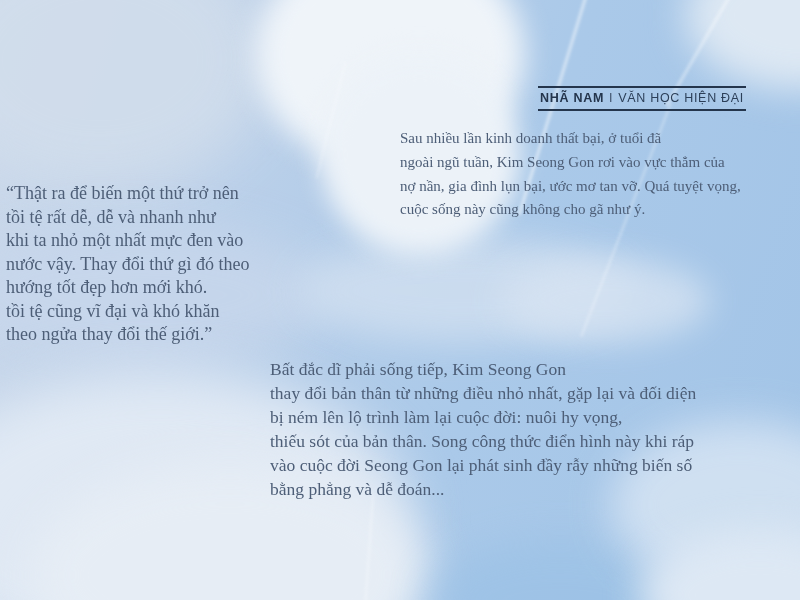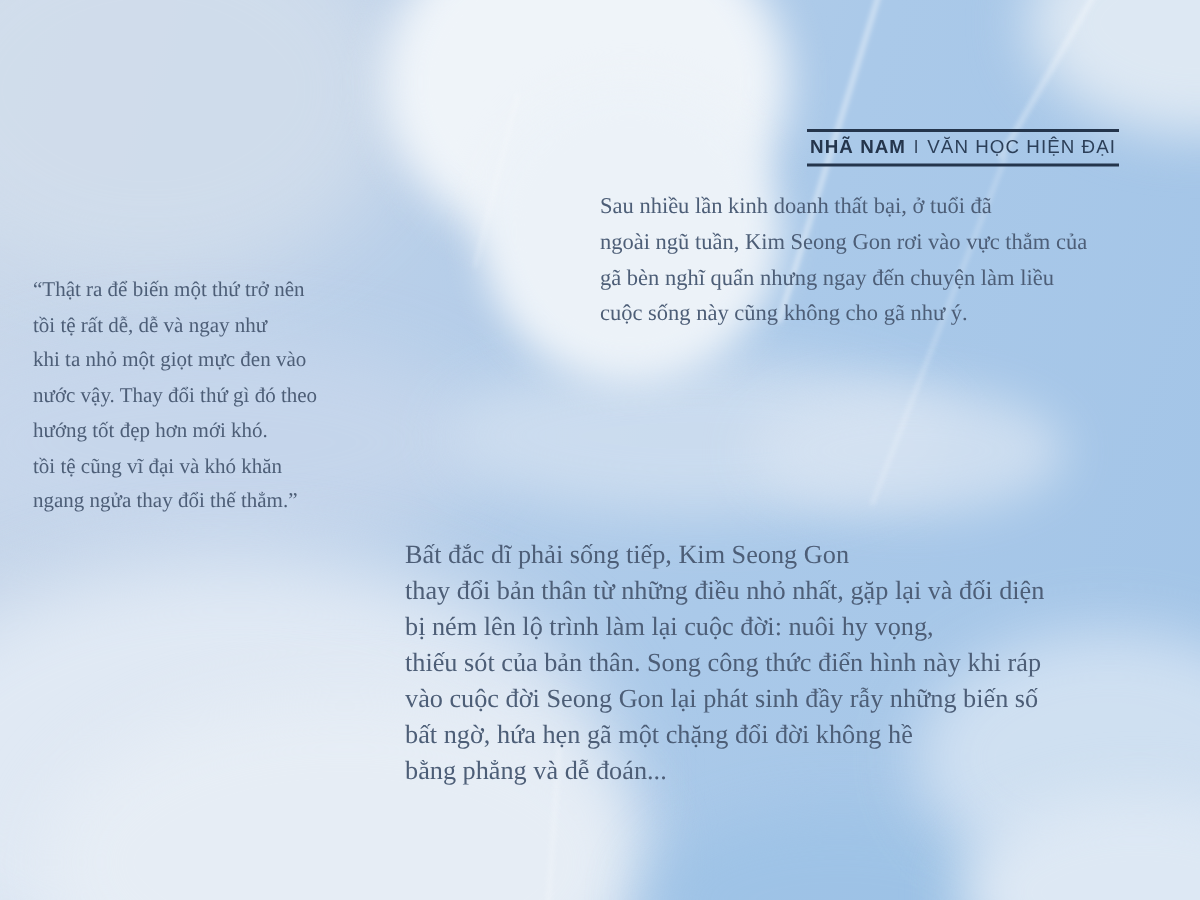--- a/index.html
+++ b/index.html
@@ -36,21 +36,21 @@
     padding:3px 2px 4px 2px;white-space:nowrap;
     font-family:"Liberation Sans","DejaVu Sans",sans-serif;
     font-size:12.5px;letter-spacing:.7px;color:#24354c;
   }
   .brand .pub{font-weight:bold;}
   .brand .sep{margin:0 5px;font-weight:400;color:#3e516a;}
   .brand .series{font-weight:400;color:#2c3f58;}
 
   .textblock{position:absolute;color:#4d5e77;}
   .textblock .line{white-space:nowrap;}
-  .quote{left:22px;top:182px;width:315px;font-size:14px;line-height:23.5px;}
+  .quote{left:6px;top:182px;width:315px;font-size:18px;line-height:23.5px;}
   .para1{left:400px;top:127px;width:400px;font-size:15px;line-height:23.8px;}
   .para2{left:270px;top:357px;width:530px;font-size:17.5px;line-height:24px;}
 </style>
 </head>
 <body>
 
 <div class="page">
 
   <div class="blob b1"></div>
   <div class="blob b4"></div>
@@ -70,37 +70,36 @@
   <div class="streak s4"></div>
   <div class="streak s5"></div>
 
   <div class="brand">
     <span class="pub">NHÃ NAM</span><span class="sep">I</span><span class="series">VĂN HỌC HIỆN ĐẠI</span>
   </div>
 
   <div class="textblock para1">
       <div class="line">Sau nhiều lần kinh doanh thất bại, ở tuổi đã</div>
       <div class="line">ngoài ngũ tuần, Kim Seong Gon rơi vào vực thẳm của</div>
-      <div class="line">gã bèn nghĩ quẩn nhưng ngay đến chuyện làm liều</div>
+      <div class="line">nợ nần, gia đình lụn bại, ước mơ tan vỡ. Quá tuyệt vọng,</div>
       <div class="line">cuộc sống này cũng không cho gã như ý.</div>
     </div>
 
   <div class="textblock quote">
       <div class="line">“Thật ra để biến một thứ trở nên</div>
-      <div class="line">tồi tệ rất dễ, dễ và ngay như</div>
-      <div class="line">khi ta nhỏ một giọt mực đen vào</div>
+      <div class="line">tồi tệ rất dễ, dễ và nhanh như</div>
+      <div class="line">khi ta nhỏ một nhất mực đen vào</div>
       <div class="line">nước vậy. Thay đổi thứ gì đó theo</div>
       <div class="line">hướng tốt đẹp hơn mới khó.</div>
       <div class="line">tồi tệ cũng vĩ đại và khó khăn</div>
-      <div class="line">ngang ngửa thay đổi thế thẳm.”</div>
+      <div class="line">theo ngửa thay đổi thế giới.”</div>
     </div>
 
   <div class="textblock para2">
       <div class="line">Bất đắc dĩ phải sống tiếp, Kim Seong Gon</div>
       <div class="line">thay đổi bản thân từ những điều nhỏ nhất, gặp lại và đối diện</div>
       <div class="line">bị ném lên lộ trình làm lại cuộc đời: nuôi hy vọng,</div>
       <div class="line">thiếu sót của bản thân. Song công thức điển hình này khi ráp</div>
       <div class="line">vào cuộc đời Seong Gon lại phát sinh đầy rẫy những biến số</div>
-      <div class="line">bất ngờ, hứa hẹn gã một chặng đổi đời không hề</div>
       <div class="line">bằng phẳng và dễ đoán...</div>
     </div>
 
 </div>
 
 </body></html>

